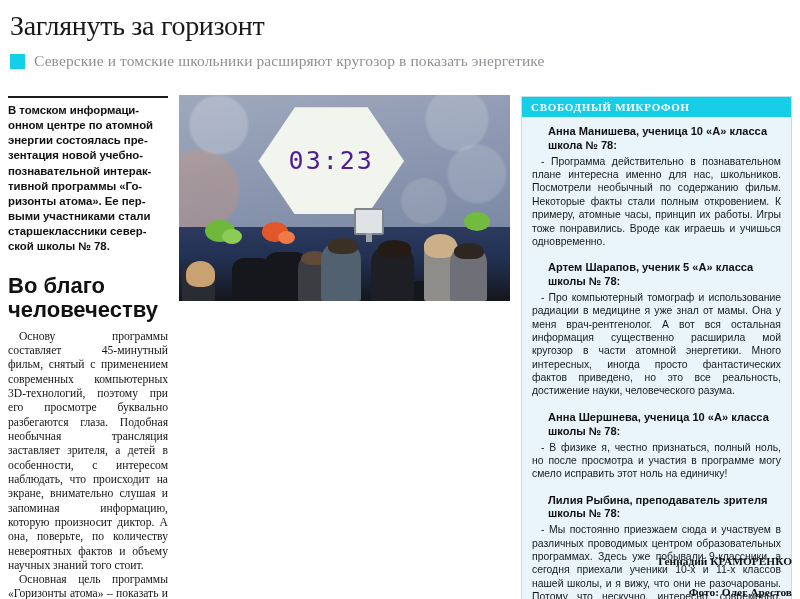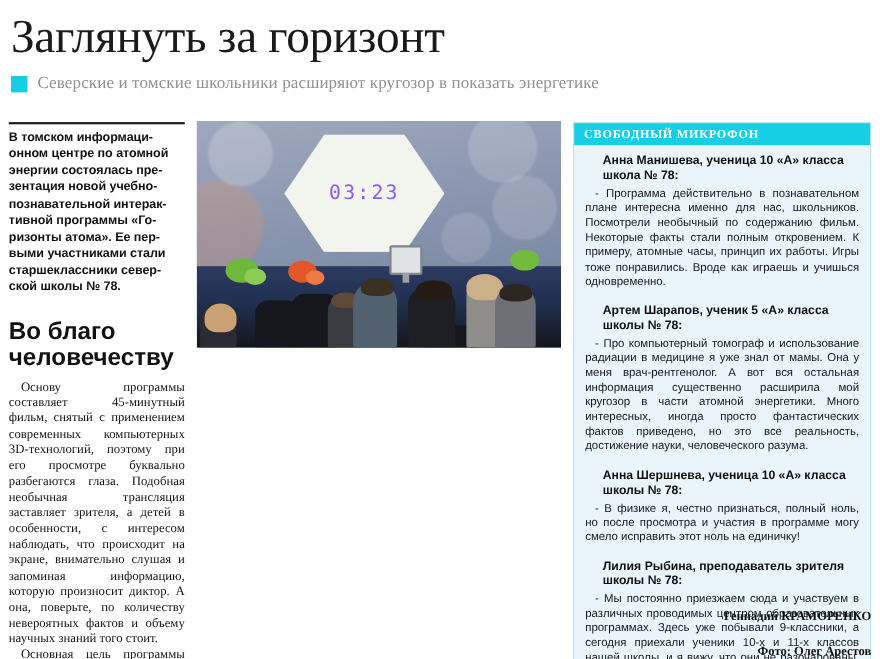--- a/index.html
+++ b/index.html
@@ -9,21 +9,21 @@
     background:#ffffff;
     font-family:"Liberation Serif", serif;
     color:#1b1b1b;
     overflow:hidden;
   }
   .page { position:relative; width:800px; height:599px; padding:0 8px; }
 
   
   .headline {
     font-family:"Liberation Serif", serif;
-    font-size:43px;
+    font-size:28px;
     line-height:1.0;
     font-weight:400;
     color:#1a1a1a;
     letter-spacing:-0.3px;
     padding:12px 0 6px 2px;
   }
   .kicker-row {
     display:flex;
     align-items:center;
     gap:9px;
@@ -115,23 +115,23 @@
   .ph-hex {
     position:absolute;
     left:24%; top:6%;
     width:44%; height:52%;
     background:#f2f4ee;
     clip-path:polygon(25% 0, 75% 0, 100% 50%, 75% 100%, 25% 100%, 0 50%);
     display:flex; align-items:center; justify-content:center;
   }
   .ph-timer {
     font-family:"DejaVu Sans Mono", monospace;
-    font-size:18px;
+    font-size:25px;
     letter-spacing:2px;
-    color:#8b5cf6;
+    color:#4c1d95;
     font-weight:400;
   }
   .ph-floor {
     position:absolute; left:0; right:0; bottom:0; height:36%;
     background:linear-gradient(180deg,#2b3a5e 0%,#223152 42%,#14161c 100%);
   }
   .ph-people { position:absolute; left:0; right:0; bottom:0; height:48%; }
   .fig { position:absolute; bottom:0; border-radius:42% 42% 6% 6% / 30% 30% 4% 4%; }
   .hair { position:absolute; border-radius:50% 50% 38% 38%; }
   .chair {

